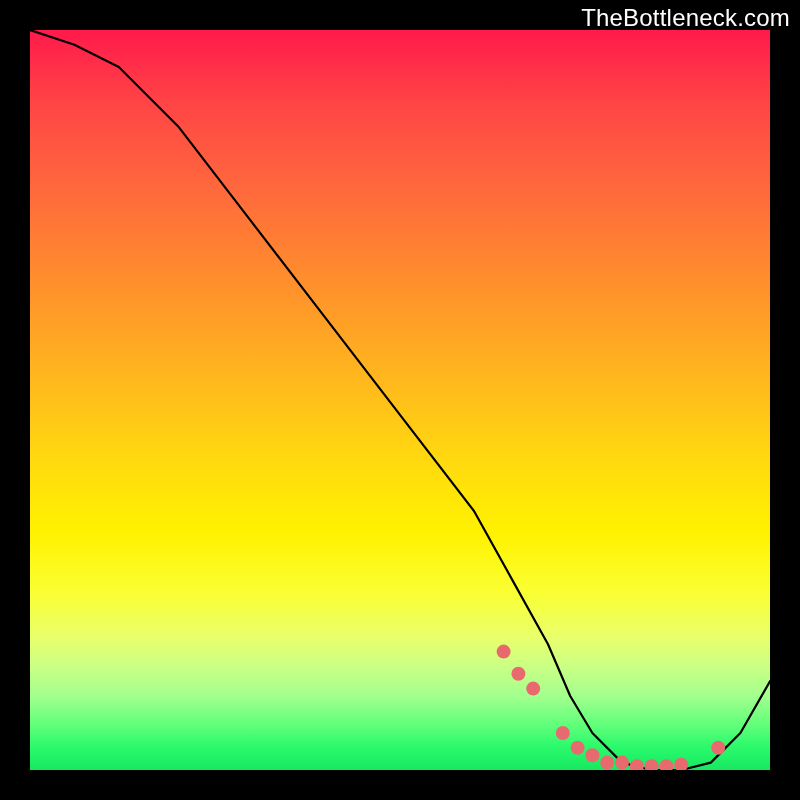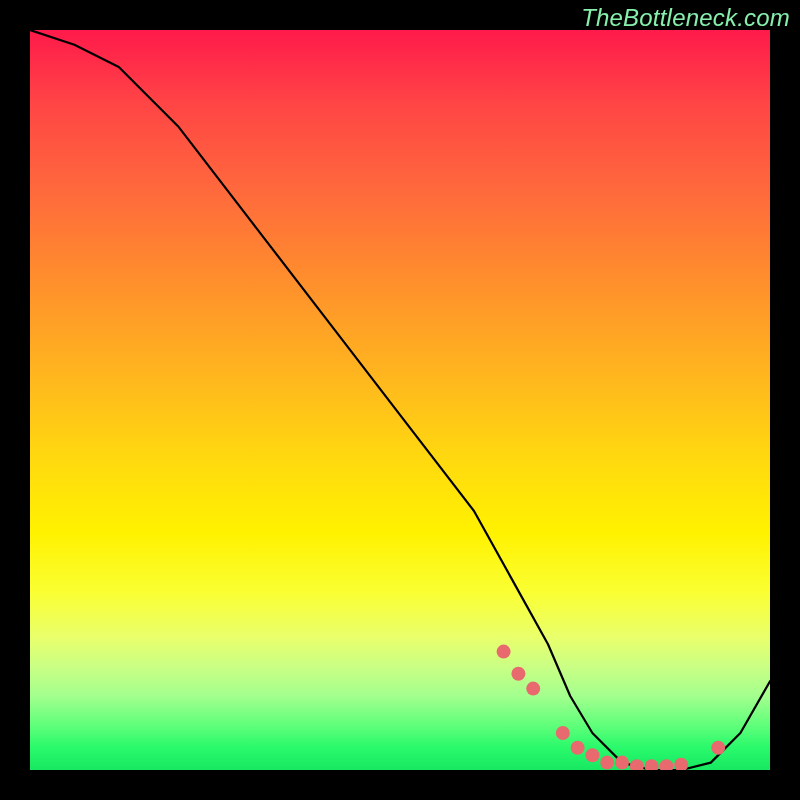--- a/index.html
+++ b/index.html
@@ -14,26 +14,25 @@
   .frame {
     position: relative;
     width: 800px;
     height: 800px;
     background: #000;
   }
   .watermark {
     position: absolute;
     top: 4px;
     right: 10px;
-    color: #86efac;
+    color: #ffffff;
     font-size: 24px;
     font-weight: 400;
     letter-spacing: 0.2px;
     z-index: 10;
-    font-style: italic;
   }
   .plot-area {
     position: absolute;
     left: 30px;
     top: 30px;
     width: 740px;
     height: 740px;
     background: linear-gradient(to bottom,
       #ff1a4b 0%,
       #ff4545 10%,

